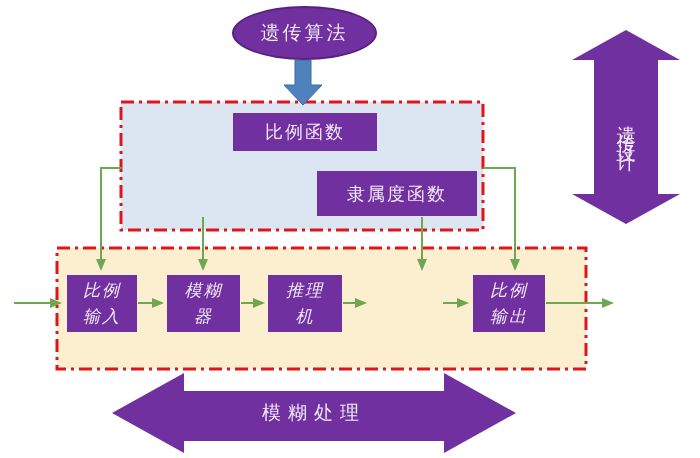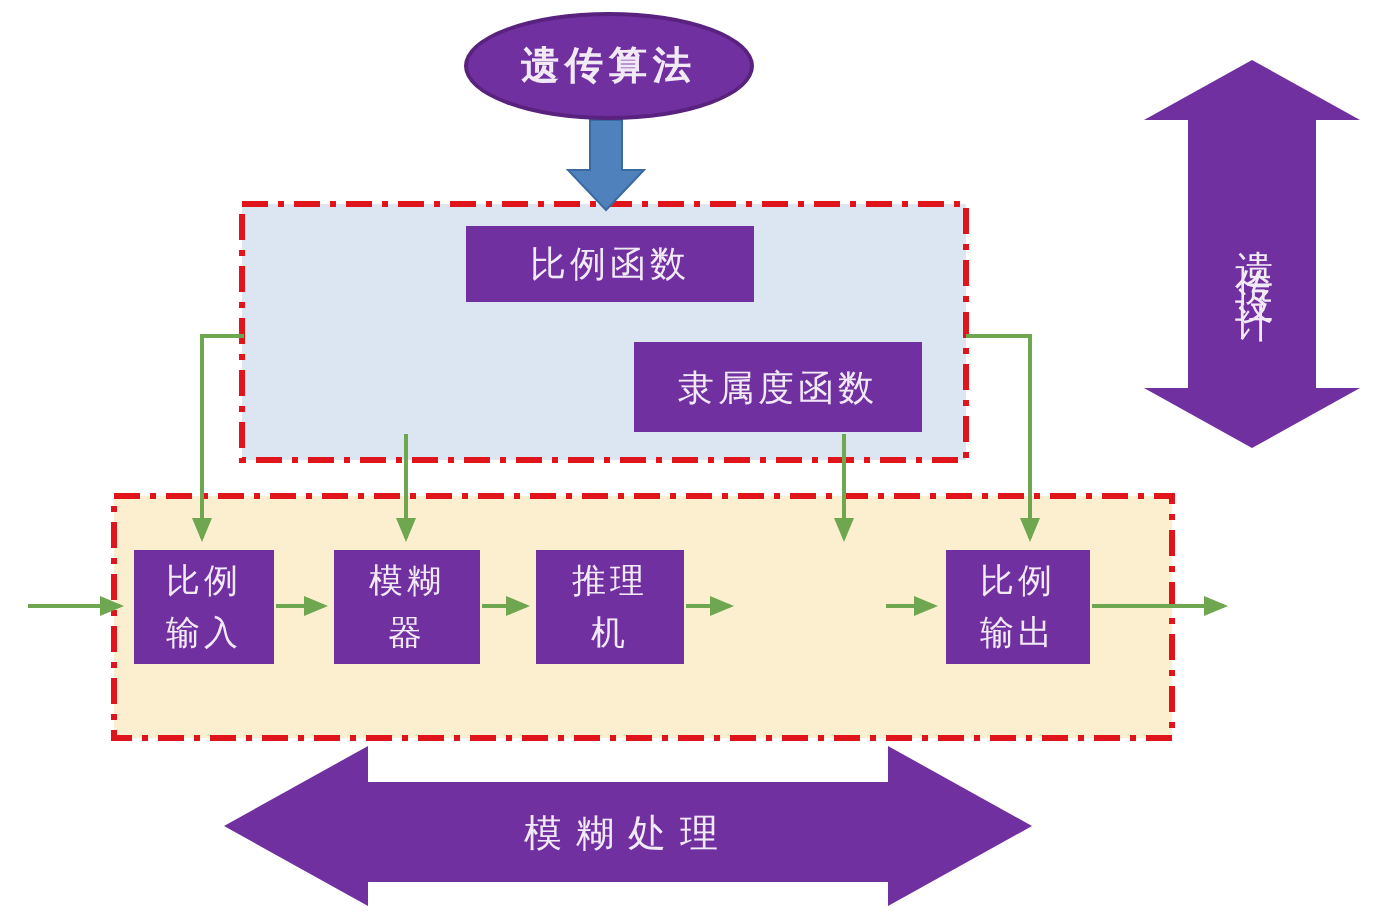--- a/index.html
+++ b/index.html
@@ -14,40 +14,40 @@
 
   .node-ellipse {
     position: absolute;
     left: 232px; top: 6px; width: 145px; height: 54px;
     background: var(--purple);
     border: 2px solid var(--purple_dark);
     border-radius: 50%;
     box-sizing: border-box;
     display: flex; align-items: center; justify-content: center;
     color: var(--text_light);
-    font-size: 19px; letter-spacing: 3px; font-weight: bold;
+    font-size: 19px; letter-spacing: 3px;
   }
 
   .pbox {
     position: absolute;
     background: var(--purple);
     color: var(--text_light);
     display: flex; align-items: center; justify-content: center;
     text-align: center;
     box-sizing: border-box;
   }
   .pbox .lbl { letter-spacing: 2px; }
   .pbox.single { font-size: 18px; }
   .pbox.multi  { font-size: 17px; }
-  .pbox.multi .lbl { white-space: pre-line; line-height: 1.5; }
+  .pbox.multi .lbl { white-space: pre-line; line-height: 1.5; font-style: italic; }
 
   .h-arrow-label {
     position: absolute;
     left: 112px; top: 396px; width: 404px; height: 34px;
-    display: flex; align-items: flex-end; justify-content: center;
+    display: flex; align-items: center; justify-content: center;
     color: var(--text_light);
     font-size: 19px; letter-spacing: 7px;
   }
   .v-arrow-label {
     position: absolute;
     left: 594px; top: 62px; width: 64px; height: 132px;
     display: flex; align-items: center; justify-content: center;
     color: var(--text_light);
     font-size: 19px;
   }
@@ -93,21 +93,21 @@
     </g>
   </svg>
 
   <div class="node-ellipse">
     <span class="lbl">遗传算法</span>
   </div>
 
   <div class="pbox single" style="left:233px; top:113px; width:144px; height:38px;">
     <span class="lbl">比例函数</span>
   </div>
-  <div class="pbox single" style="left:317px; top:171px; width:144px; height:45px;">
+  <div class="pbox single" style="left:317px; top:171px; width:160px; height:45px;">
     <span class="lbl">隶属度函数</span>
   </div>
 
   <div class="pbox multi" style="left:67px; top:275px; width:70px; height:57px;">
     <span class="lbl">比例
 输入</span>
   </div>
   <div class="pbox multi" style="left:268px; top:275px; width:74px; height:57px;">
     <span class="lbl">推理
 机</span>

